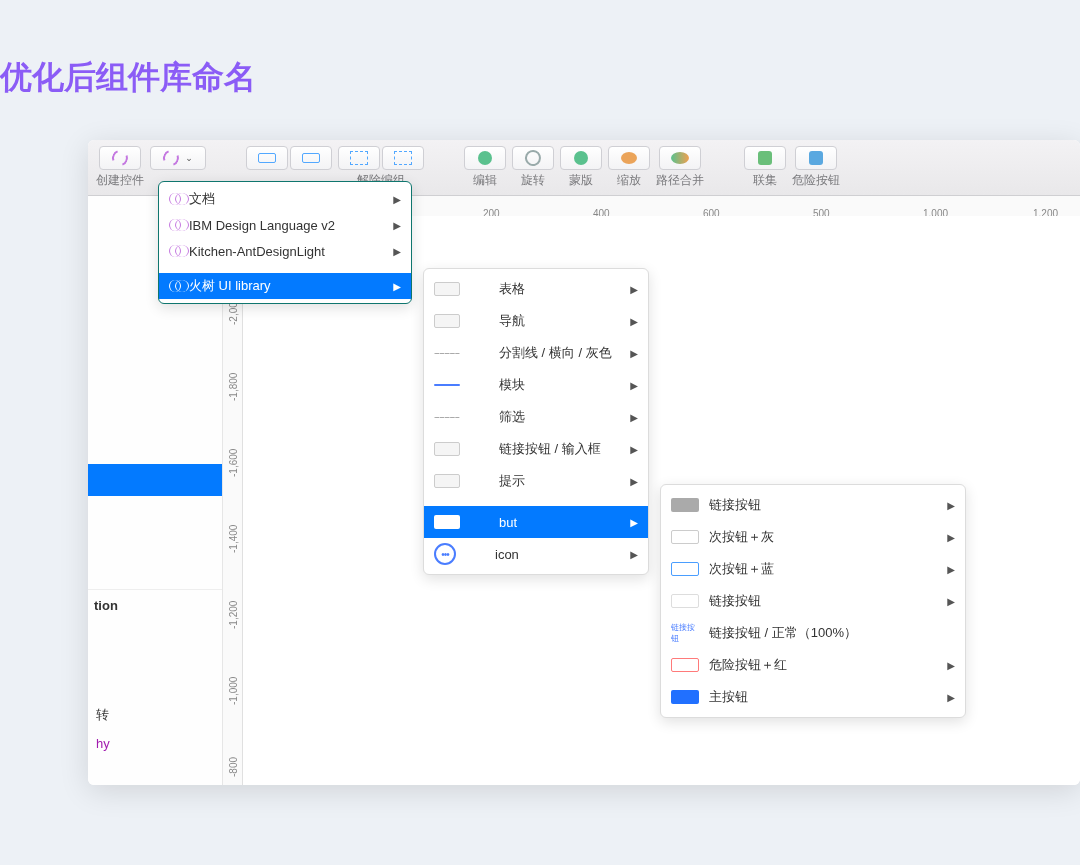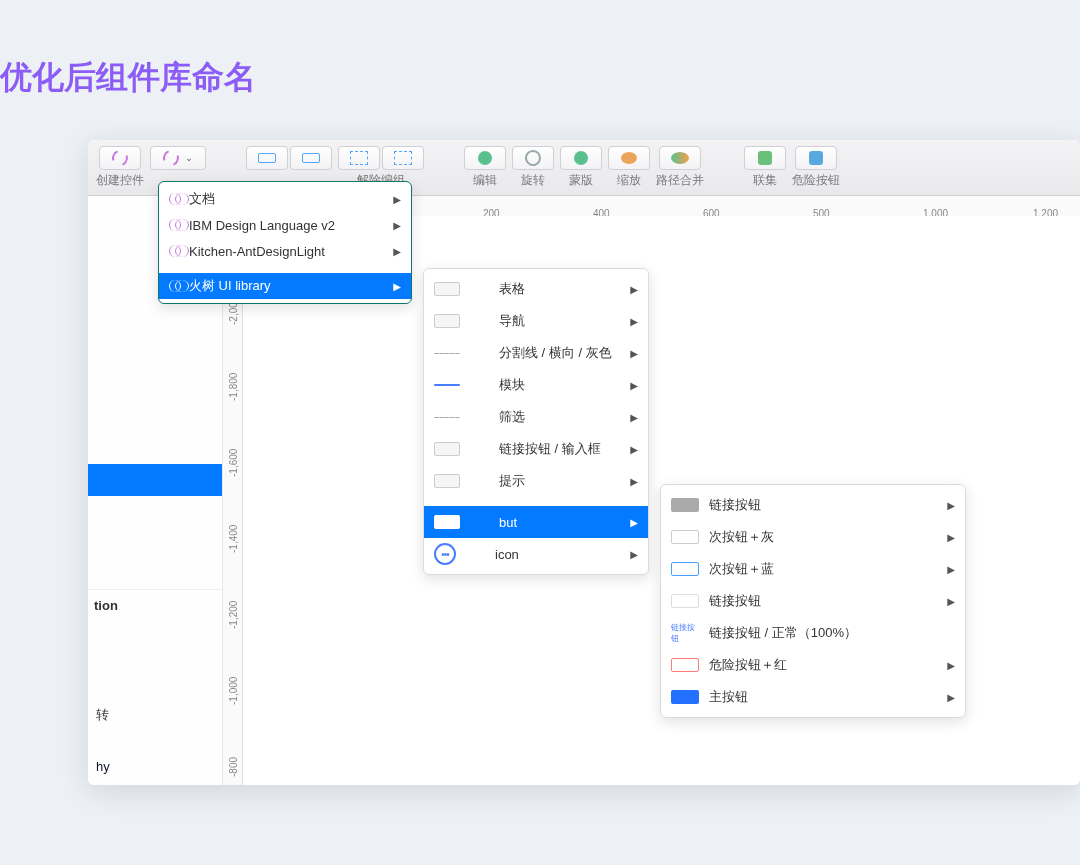--- a/index.html
+++ b/index.html
@@ -179,21 +179,21 @@
     <div class="rm" style="top:460px">-1,000</div>
     <div class="rm" style="top:536px">-800</div>
   </div>
 
   <div class="canvas-area"></div>
 
   <div class="left-panel">
     <div class="blue-block"></div>
     <div class="layer-lbl" style="top:393px; border-top:1px solid #eee; width:100%; padding-top:8px; left:0; padding-left:6px; font-weight:600">tion</div>
     <div class="layer-lbl" style="top:510px">转</div>
-    <div class="layer-lbl" style="top:563px; color:#0f172a">hy</div>
+    <div class="layer-lbl" style="top:540px; color:#a21caf">hy</div>
   </div>
 
   <div class="menu1">
     <div class="menu-item">
       <span class="mi-icon link"></span>
       <span>文档</span>
       <span class="arrow">▶</span>
     </div>
     <div class="menu-item">
       <span class="mi-icon link"></span>

